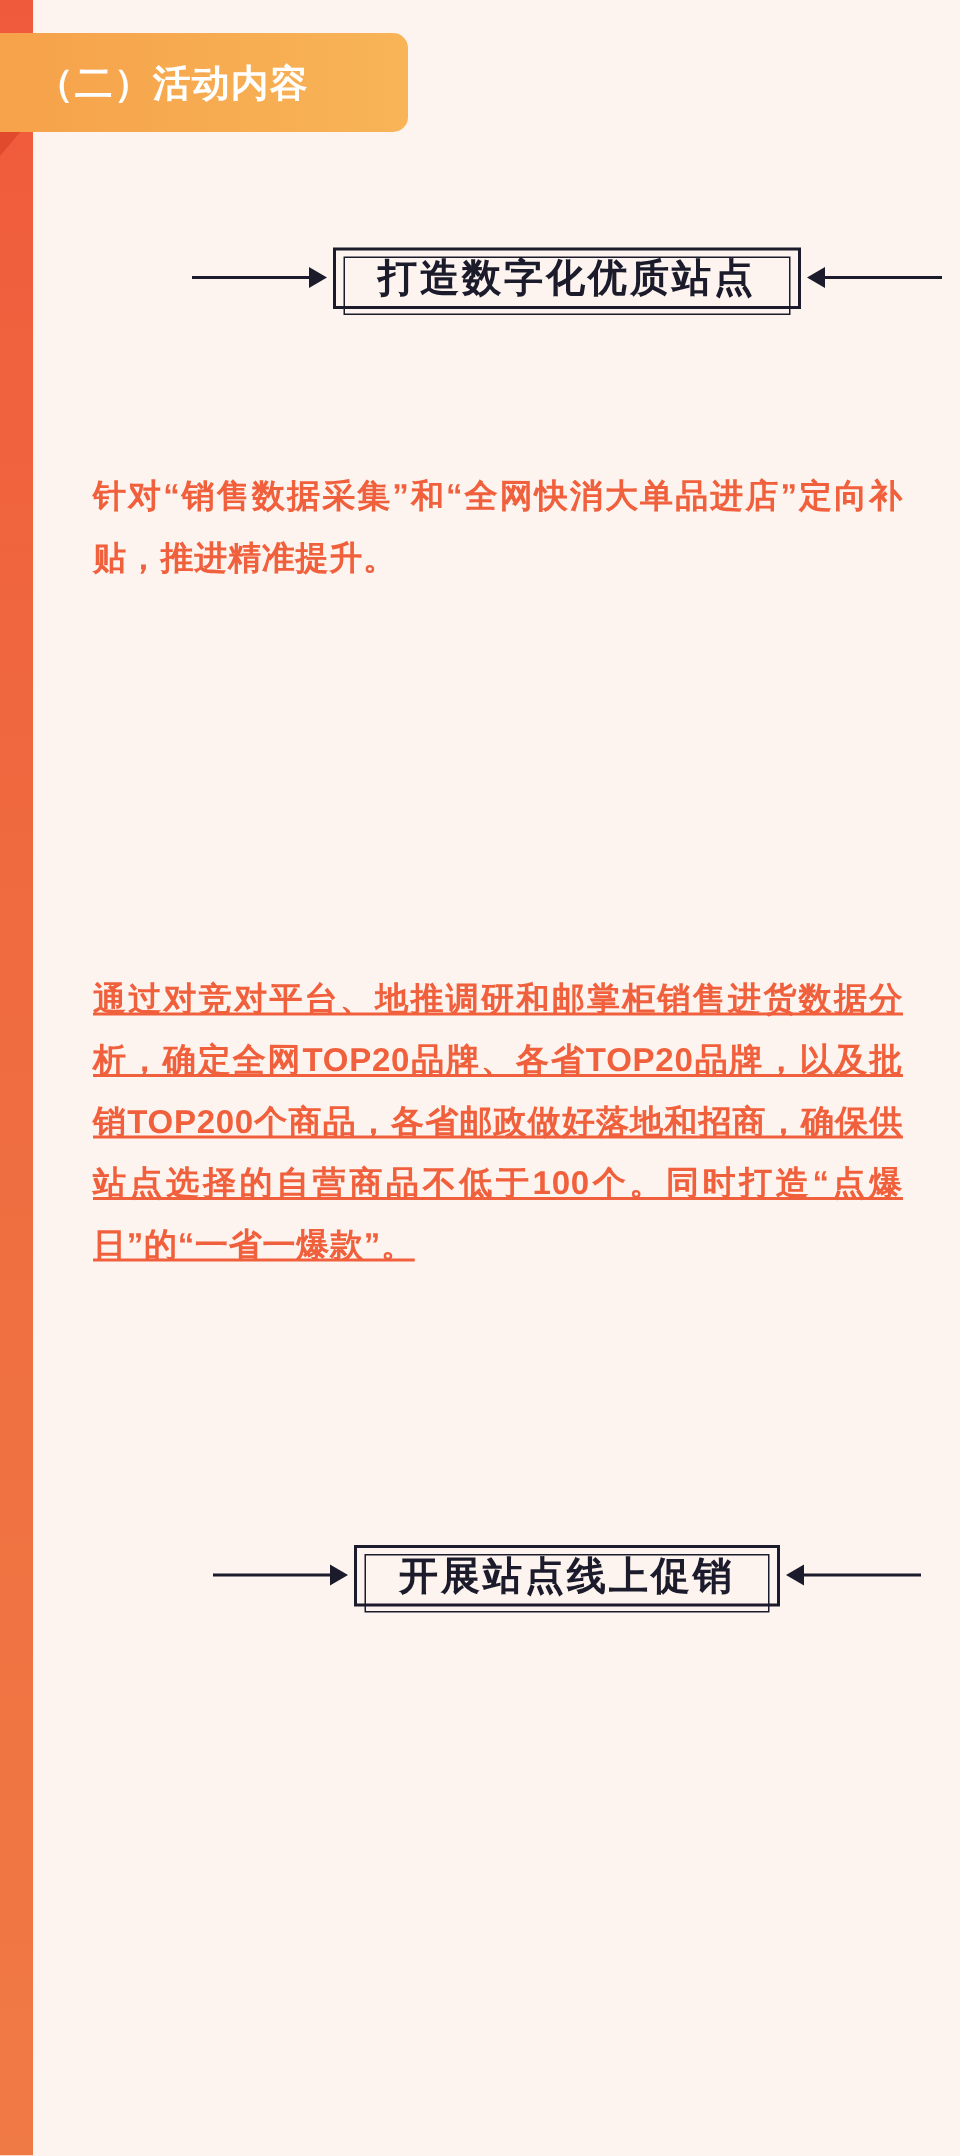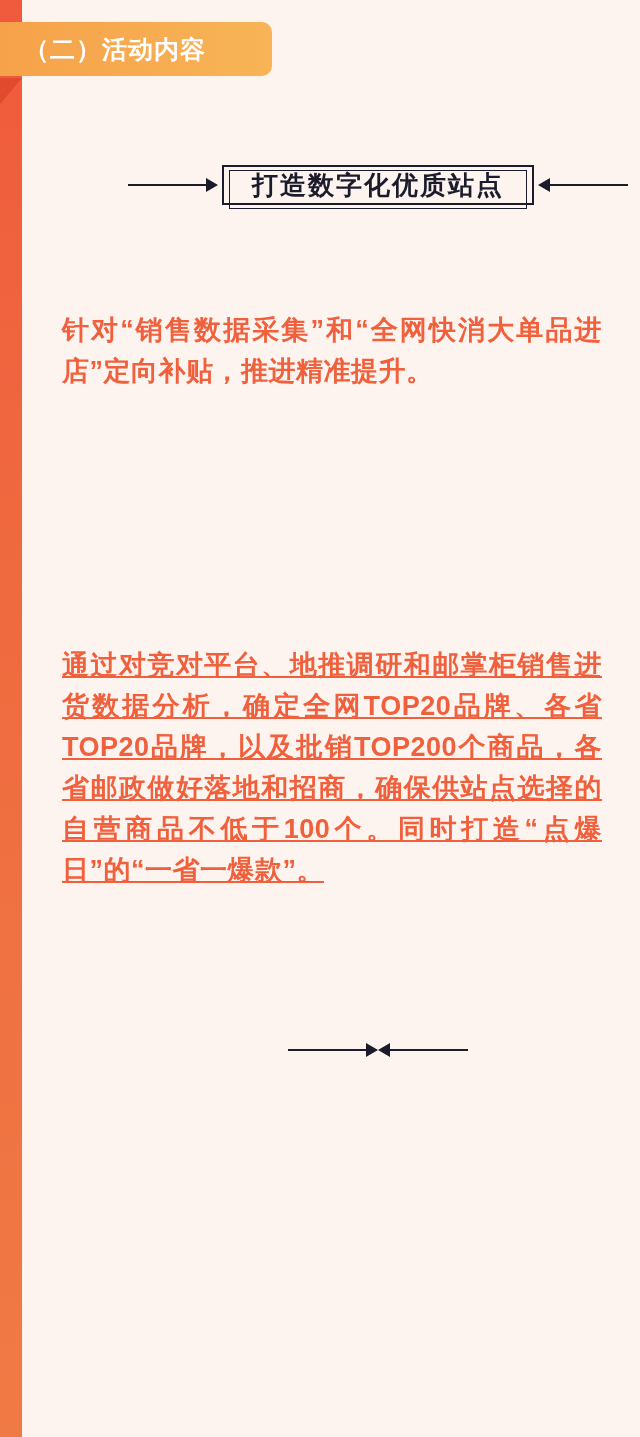--- a/index.html
+++ b/index.html
@@ -43,21 +43,21 @@
     height: 1437px;
     background: #fdf4ef;
   }
 
   
   .header-tab {
     position: absolute;
     left: -22px;
     top: 22px;
     width: 272px;
-    height: 54px;
+    height: 66px;
     background: linear-gradient(90deg, #f6a24a 0%, #f8b457 100%);
     border-radius: 0 10px 10px 0;
     box-sizing: border-box;
     display: flex;
     align-items: center;
     padding-left: 24px;
   }
   .header-tab-text {
     color: #ffffff;
     font-size: 25px;
@@ -123,21 +123,21 @@
     white-space: nowrap;
     line-height: 1;
   }
 
   
   .para {
     position: absolute;
     left: 40px;
     width: 540px;
     color: #f1603c;
-    font-size: 27px;
+    font-size: 22px;
     font-weight: bold;
     line-height: 41px;
     letter-spacing: 0.5px;
     text-align: justify;
   }
 </style>
 </head>
 <body>
 
 <div class="left-rail">
@@ -170,20 +170,25 @@
   <div class="para" style="top:310px;">针对“销售数据采集”和“全网快消大单品进店”定向补贴，推进精准提升。</div>
 
   <div class="para" style="top:645px;text-decoration:underline;">通过对竞对平台、地推调研和邮掌柜销售进货数据分析，确定全网TOP20品牌、各省TOP20品牌，以及批销TOP200个商品，各省邮政做好落地和招商，确保供站点选择的自营商品不低于100个。同时打造“点爆日”的“一省一爆款”。</div>
 
   <div class="section" style="top:1015px;">
     <div class="title-row">
       <span class="arrow-left">
         <span class="arrow-line"></span>
           <span class="arrow-head-right"></span>
       </span>
+      <span class="title-box-outer">
+        <span class="title-box-inner">
+          <span class="title-text">开展站点线上促销</span>
+        </span>
+      </span>
       <span class="arrow-right">
         <span class="arrow-head-left"></span>
           <span class="arrow-line"></span>
       </span>
     </div>
   </div>
 
 </div>
 
 </body></html>

